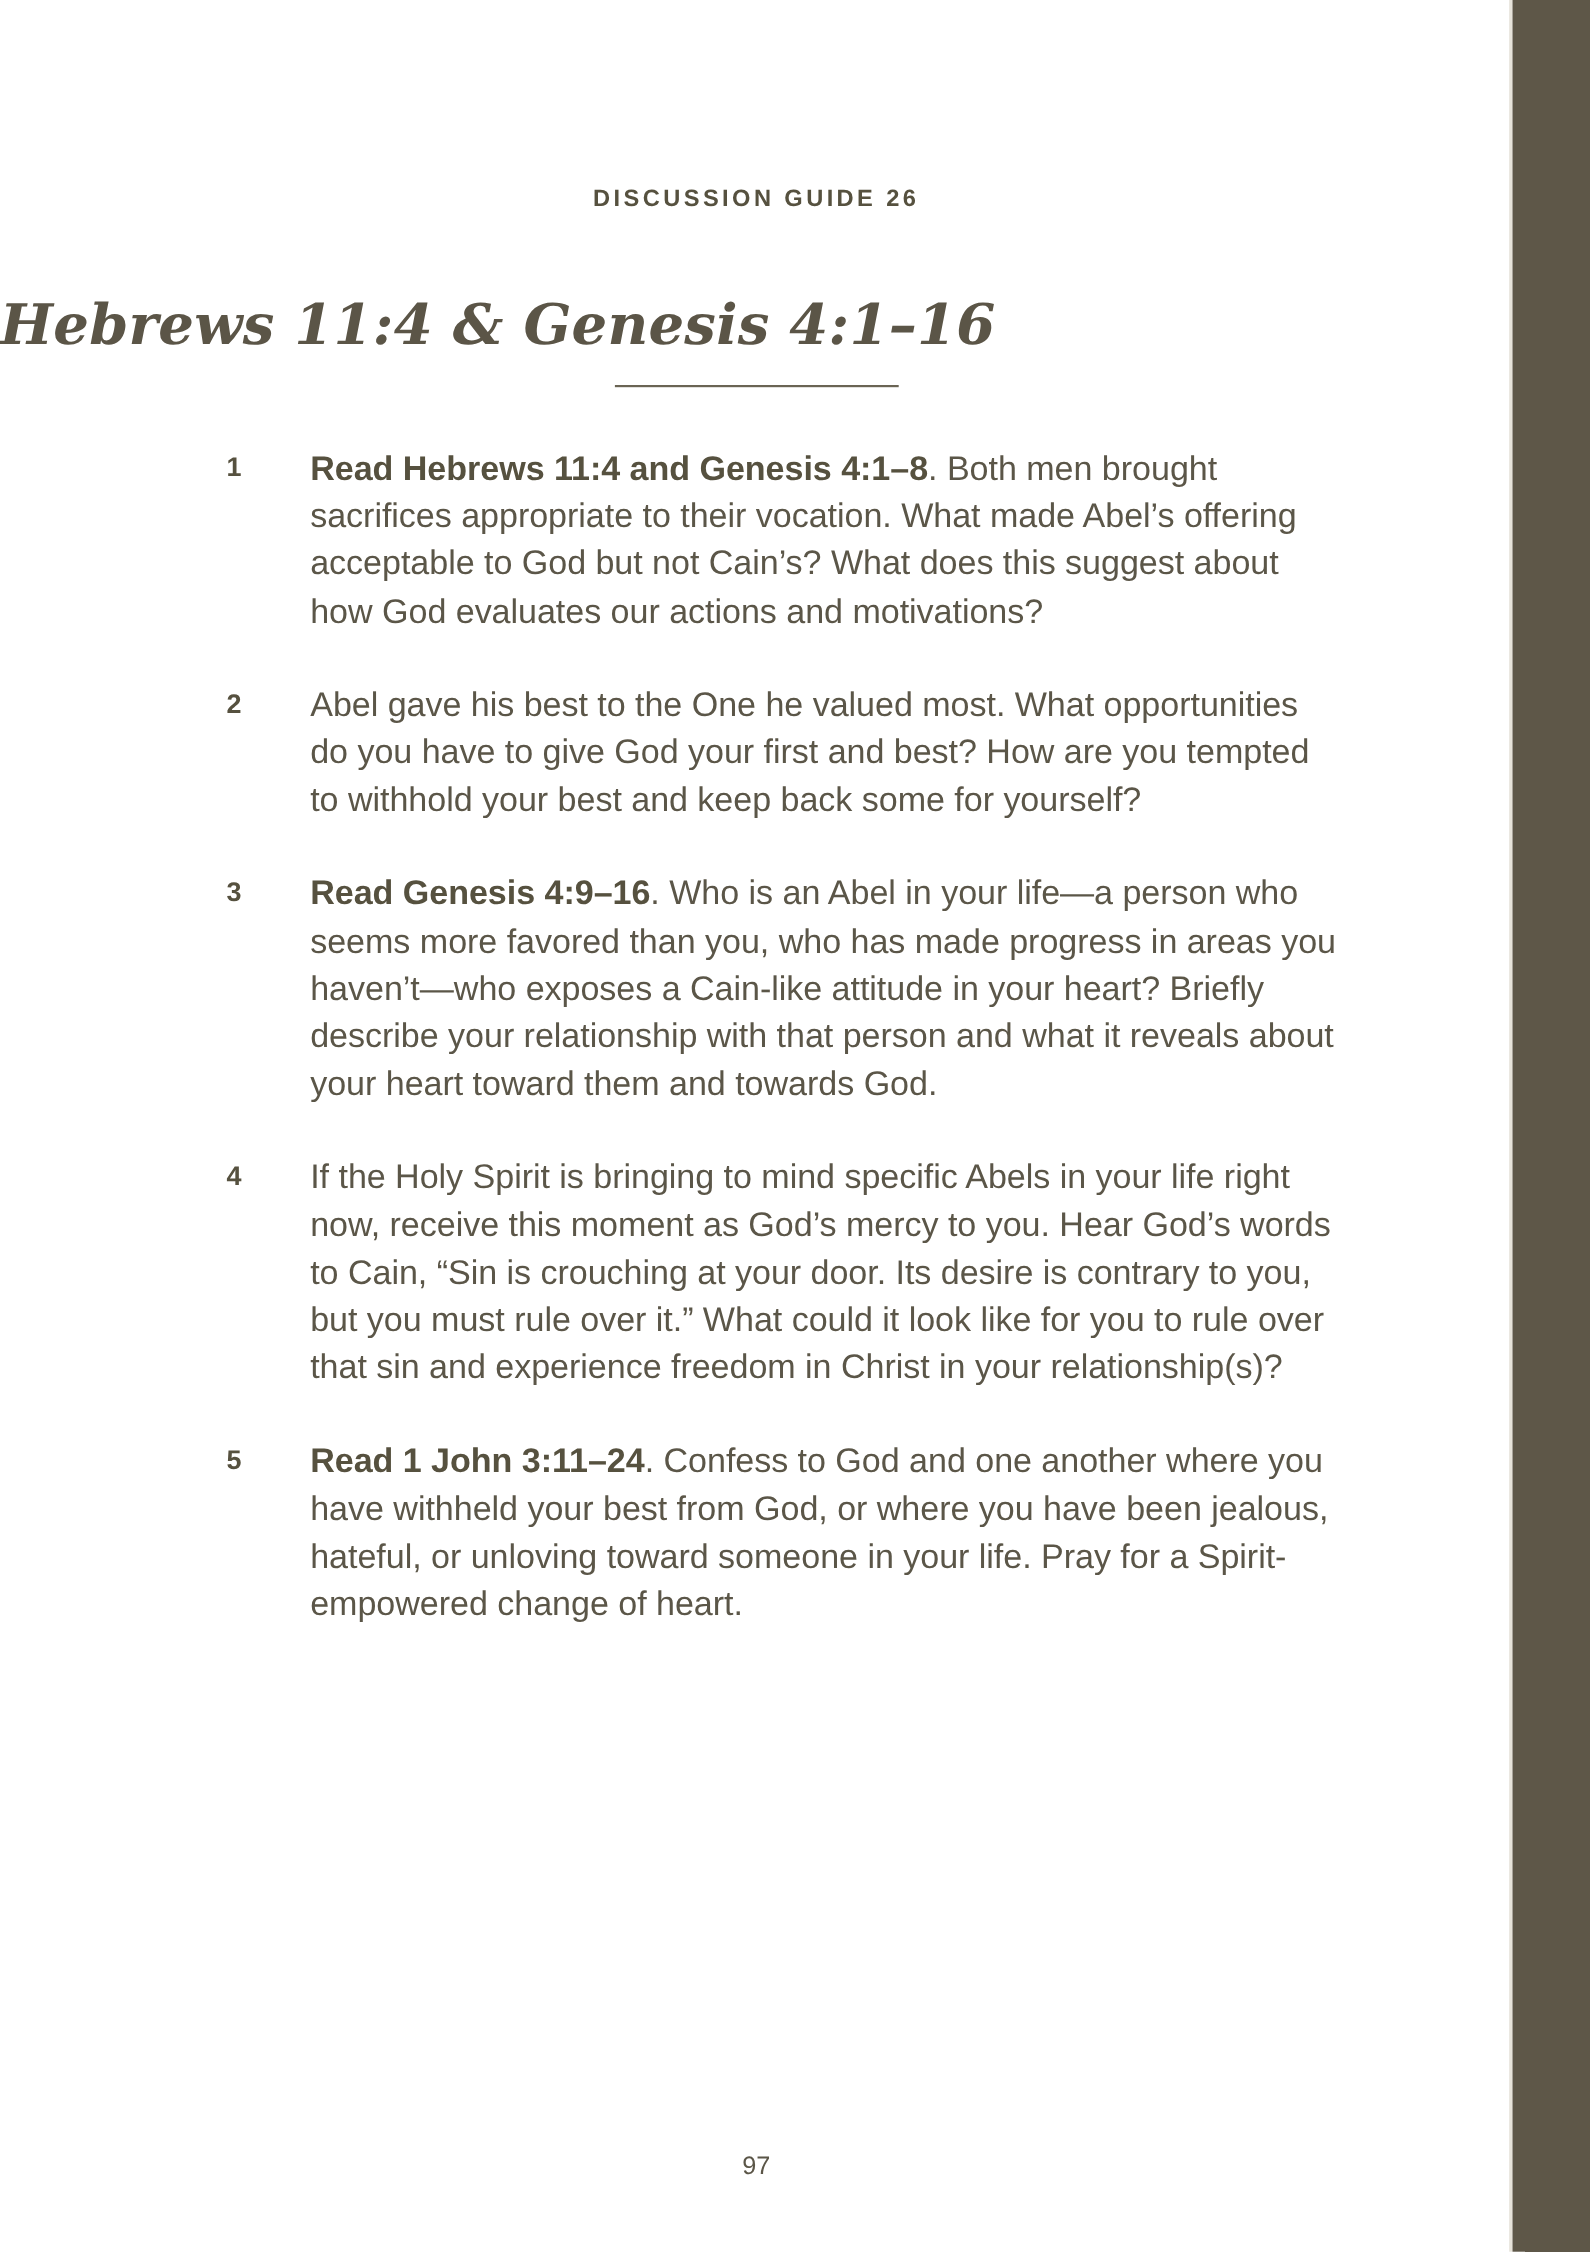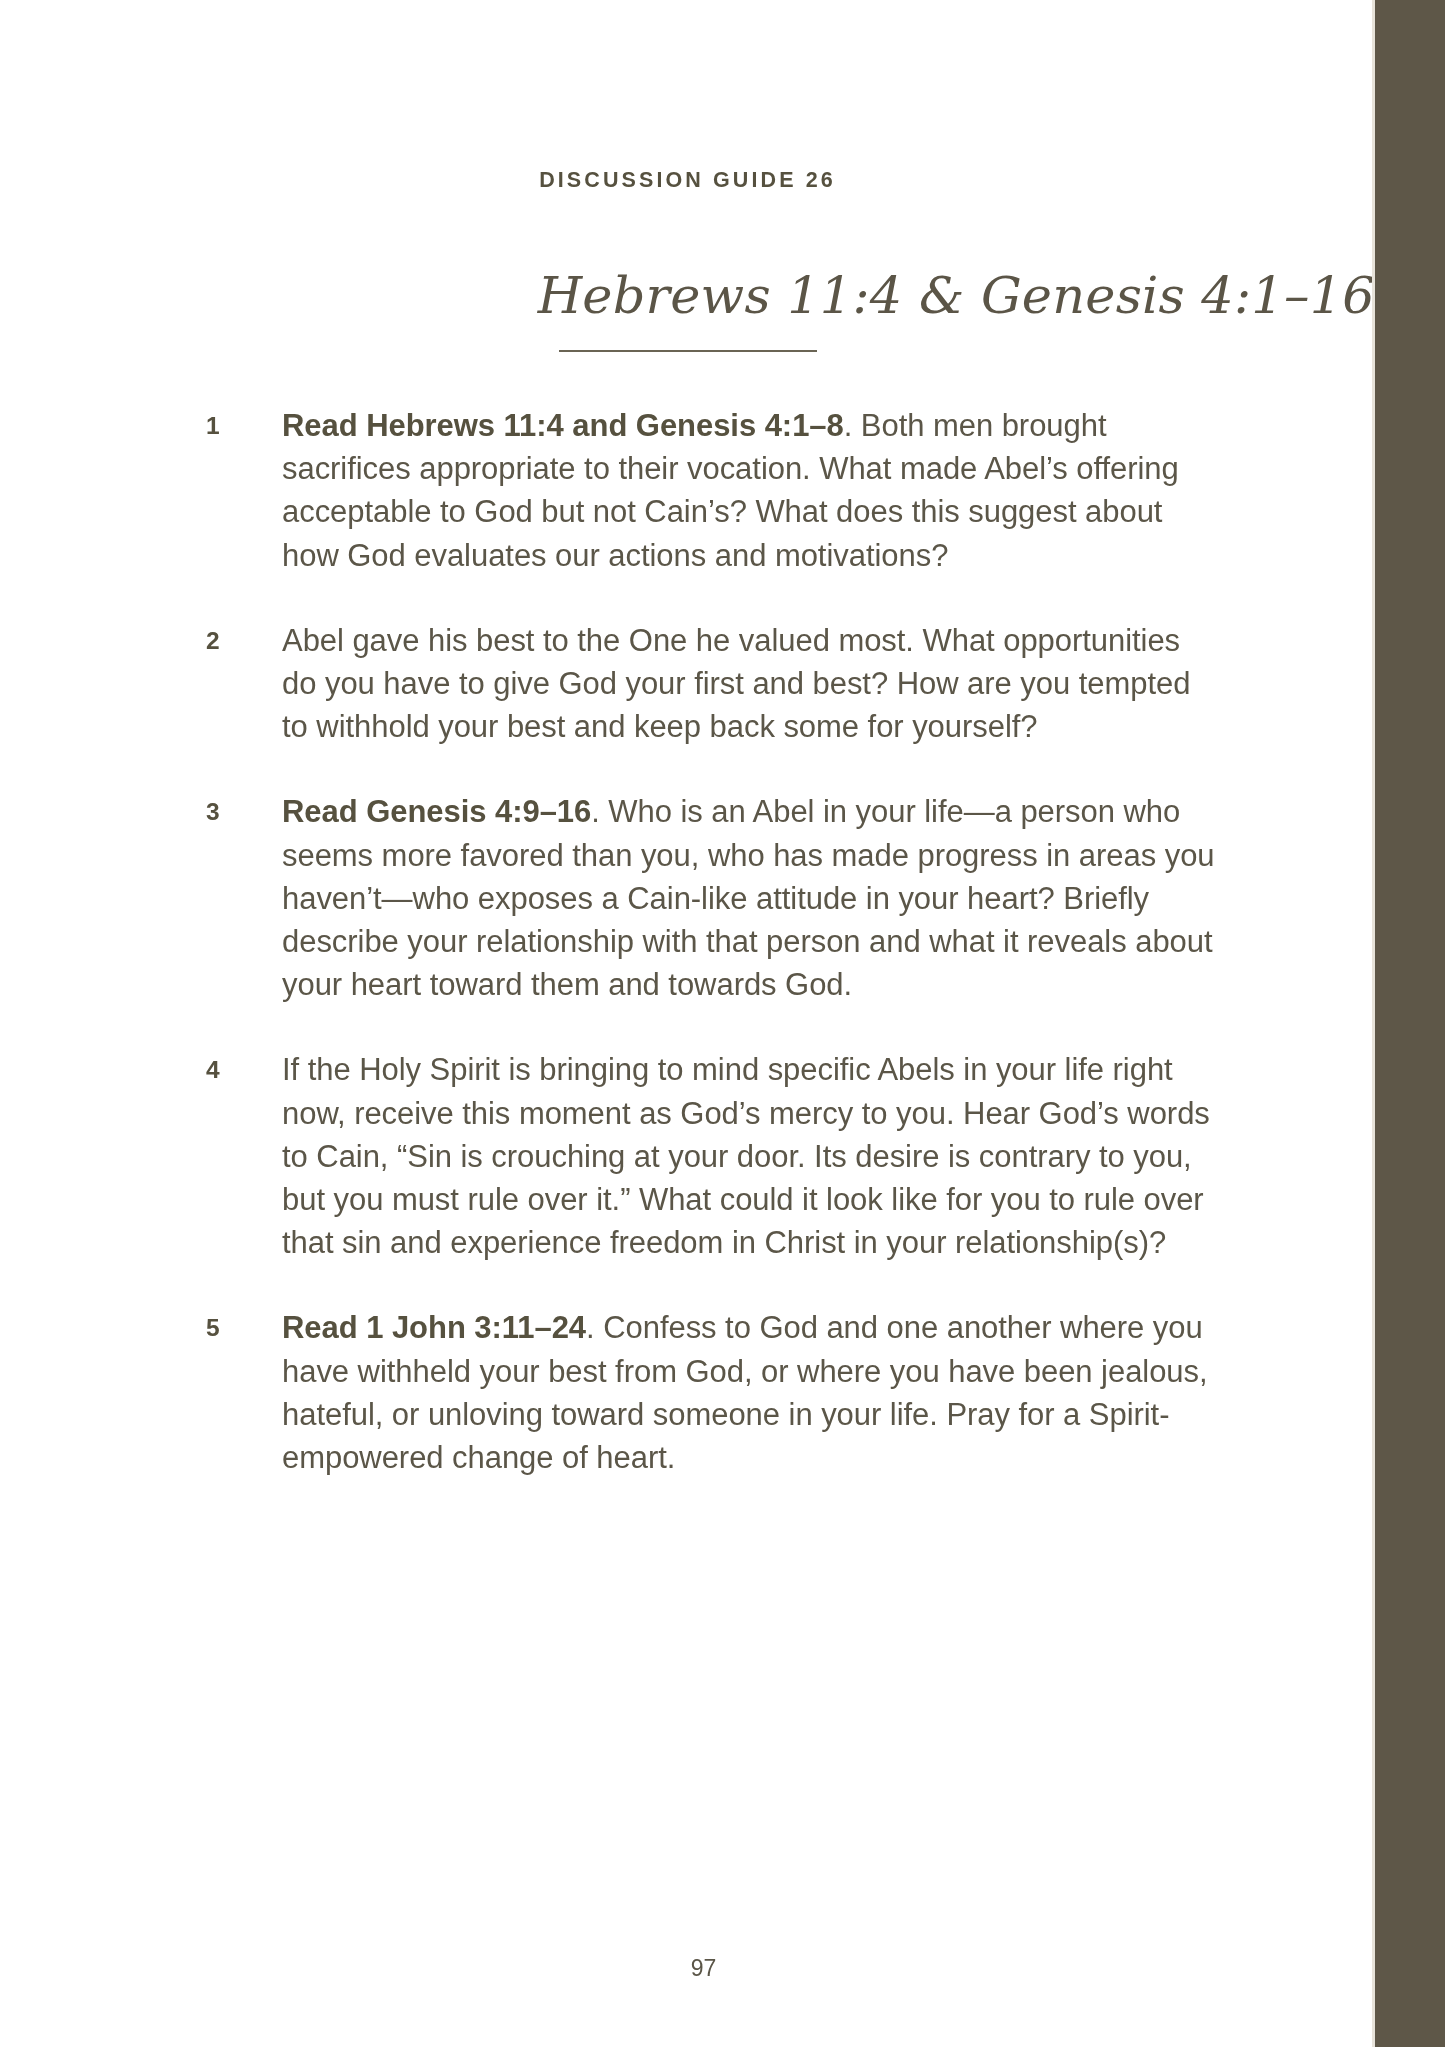--- a/index.html
+++ b/index.html
@@ -55,25 +55,25 @@
     letter-spacing: 3.1px;
     color: #56513f;
     text-transform: uppercase;
   }
 
   .doc-title {
     position: absolute;
     top: 232px;
     left: 0;
     width: 1375px;
-    text-align: right;
+    text-align: left;
     font-family: "DejaVu Serif", "Liberation Serif", serif;
     font-style: italic;
     font-size: 51px;
-    font-weight: 400;
+    font-weight: 700;
     color: #5b5547;
     letter-spacing: 0.2px;
   }
 
   .divider {
     position: absolute;
     top: 350px;
     left: 50%;
     transform: translateX(-50%);
     width: 258px;
@@ -115,21 +115,21 @@
 
   .q-lead {
     font-weight: 700;
     color: #56513f;
   }
 
   
   .folio {
     position: absolute;
     top: 1955px;
-    left: 16px;
+    left: 0;
     width: 1375px;
     text-align: center;
     font-size: 23px;
     color: #5b5648;
     font-weight: 400;
   }
 </style>
 </head>
 <body>
 

